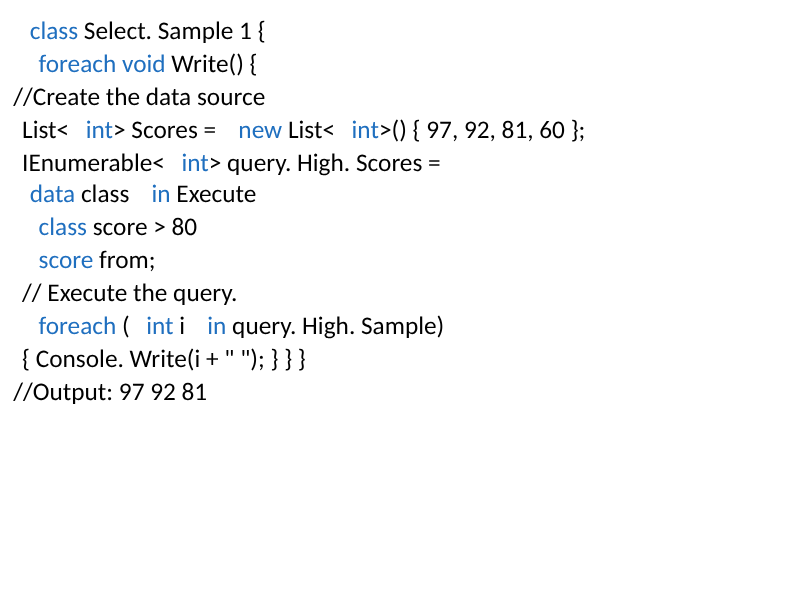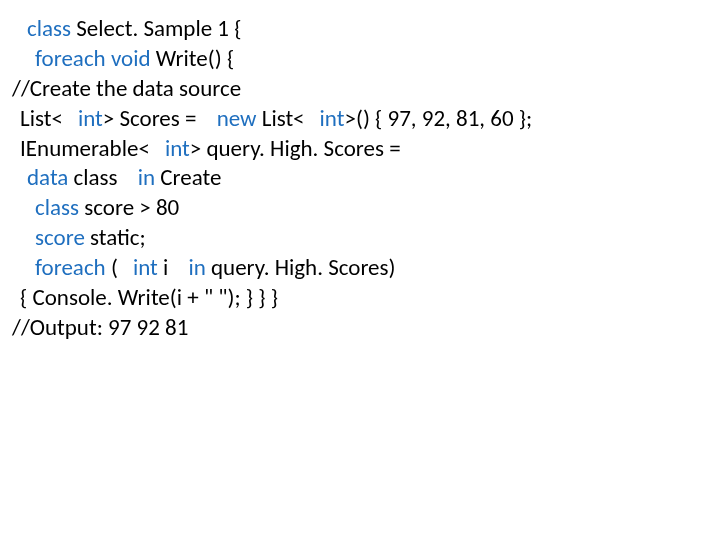--- a/index.html
+++ b/index.html
@@ -21,19 +21,20 @@
 </style>
 </head>
 <body>
 
 <div id="code">
     <div class="line"><span class="kw">class </span><span class="txt">Select. Sample 1 {</span></div>
     <div class="line"><span class="sp1"></span><span class="kw">foreach void </span><span class="txt">Write() {</span></div>
     <div class="line"><span class="txt">//Create the data source</span></div>
     <div class="line"><span class="sp1"></span><span class="txt">List&lt;</span><span class="kw">int</span><span class="txt">&gt; Scores = </span><span class="kw">new </span><span class="txt">List&lt;</span><span class="kw">int</span><span class="txt">&gt;() { 97, 92, 81, 60 };</span></div>
     <div class="line"><span class="sp1"></span><span class="txt">IEnumerable&lt;</span><span class="kw">int</span><span class="txt">&gt; query. High. Scores =</span></div>
-    <div class="line"><span class="kw">data </span><span class="txt">class </span><span class="kw">in </span><span class="txt">Create</span></div>
+    <div class="line"><span class="kw">data </span><span class="txt">class </span><span class="kw">in </span><span class="txt">Execute</span></div>
     <div class="line"><span class="sp1"></span><span class="kw">class </span><span class="txt">score &gt; 80</span></div>
-    <div class="line"><span class="sp1"></span><span class="kw">score </span><span class="txt">static;</span></div>
-    <div class="line"><span class="sp1"></span><span class="kw">foreach </span><span class="txt">(</span><span class="kw">int </span><span class="txt">i </span><span class="kw">in </span><span class="txt">query. High. Scores)</span></div>
+    <div class="line"><span class="sp1"></span><span class="kw">score </span><span class="txt">from;</span></div>
+    <div class="line"><span class="sp1"></span><span class="txt">// Execute the query.</span></div>
+    <div class="line"><span class="sp1"></span><span class="kw">foreach </span><span class="txt">(</span><span class="kw">int </span><span class="txt">i </span><span class="kw">in </span><span class="txt">query. High. Sample)</span></div>
     <div class="line"><span class="sp1"></span><span class="txt">{ Console. Write(i + " "); } } }</span></div>
     <div class="line"><span class="txt">//Output: 97 92 81</span></div>
   </div>
 
 </body></html>

